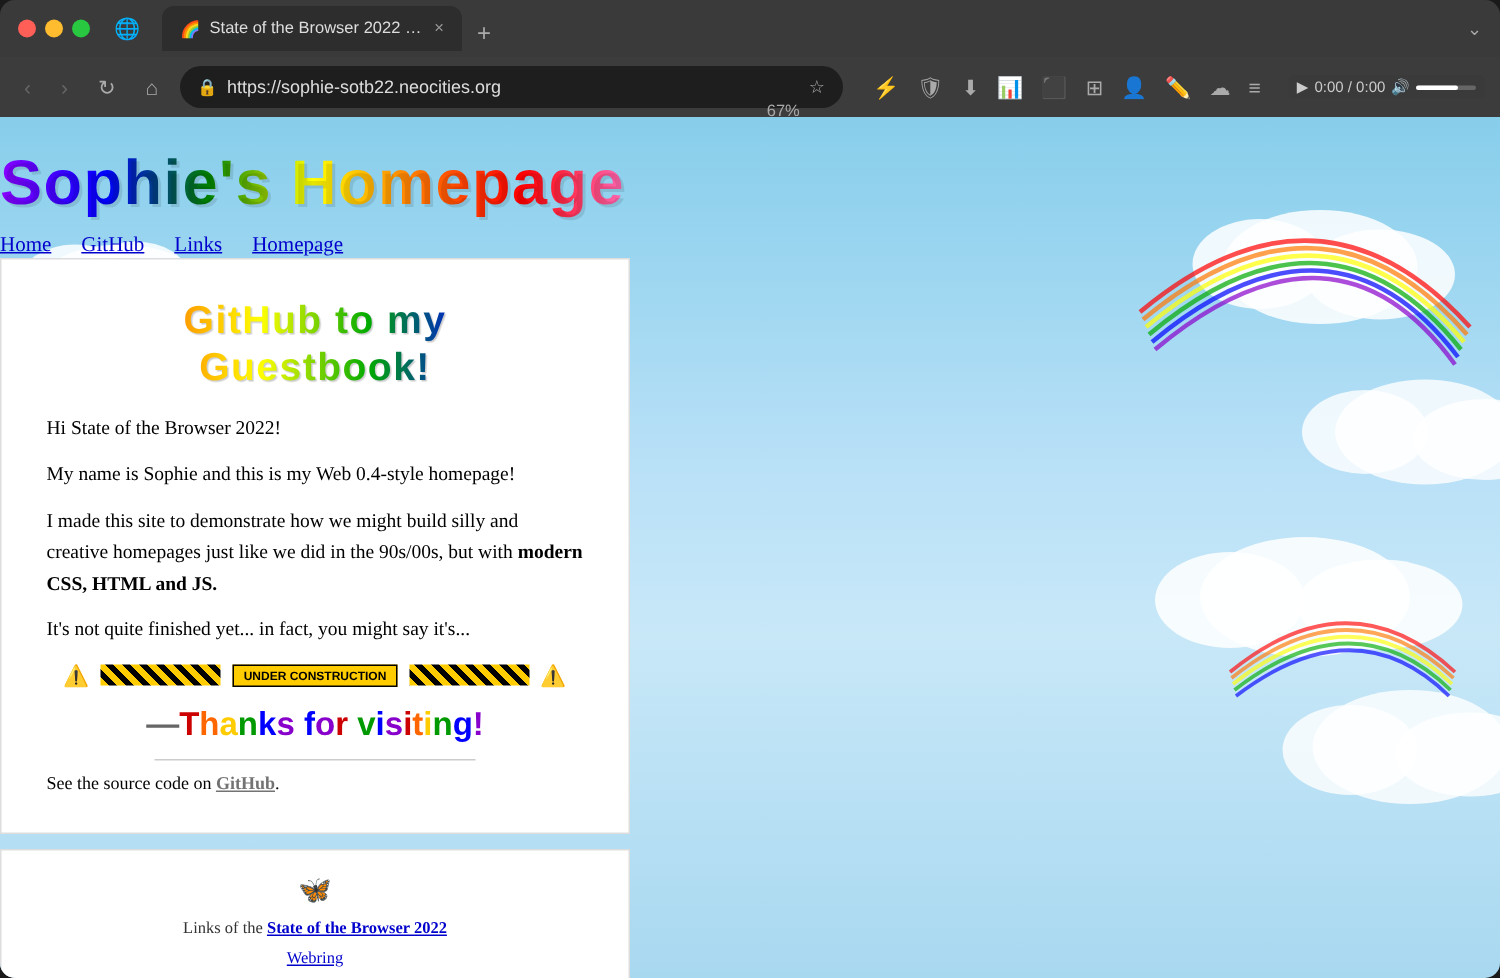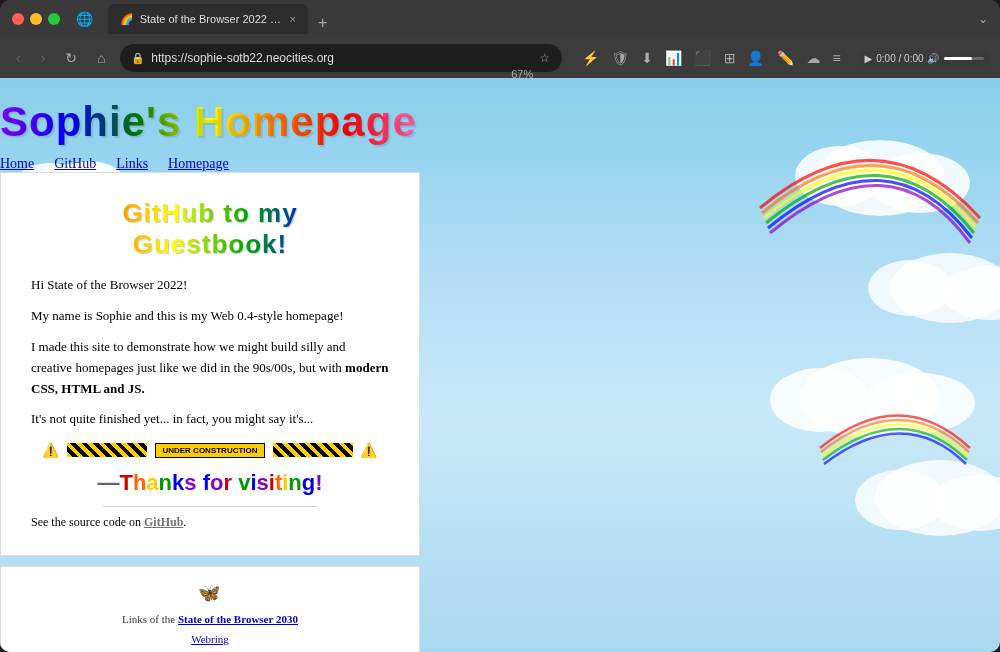--- a/index.html
+++ b/index.html
@@ -524,21 +524,21 @@
           <hr class="divider-line">
 
           <p class="source-text">
             <span>See the source code on </span><a href="#">GitHub</a><span>.</span>
           </p>
         </div>
 
         <div class="footer-box">
           <span class="footer-icon">🦋</span>
           <div class="footer-text">
-            <span>Links of the </span><a href="#" class="bold-link">State of the Browser 2030</a><br>
+            <span>Links of the </span><a href="#" class="bold-link">State of the Browser 2022</a><br>
             <a href="#">Webring</a><br>
             
             <span> </span>
             
             <span> </span>
             
             <span> </span>
             
           </div>
         </div>

